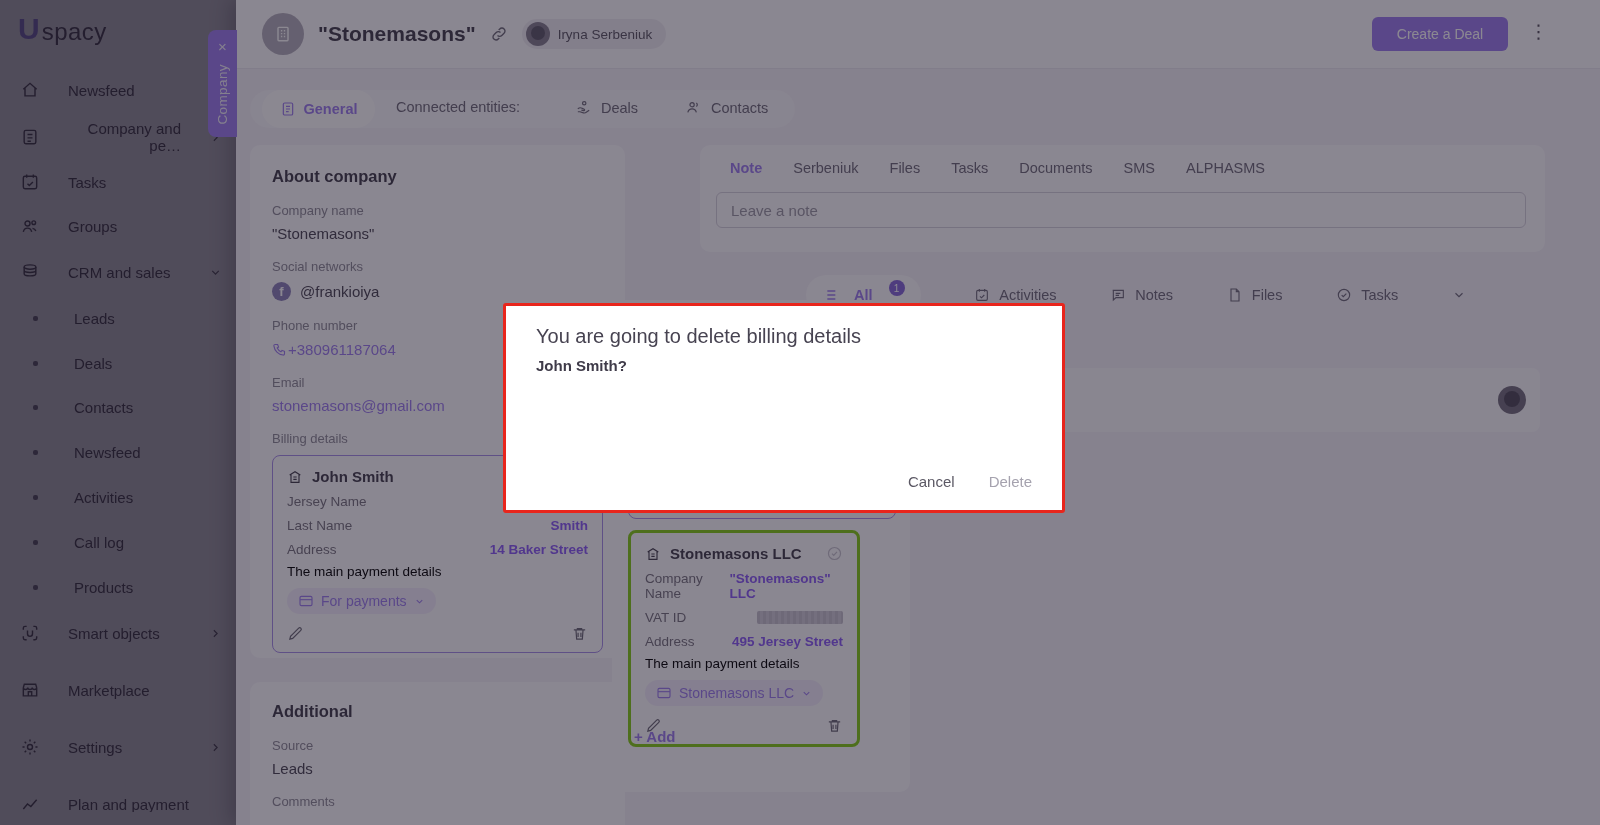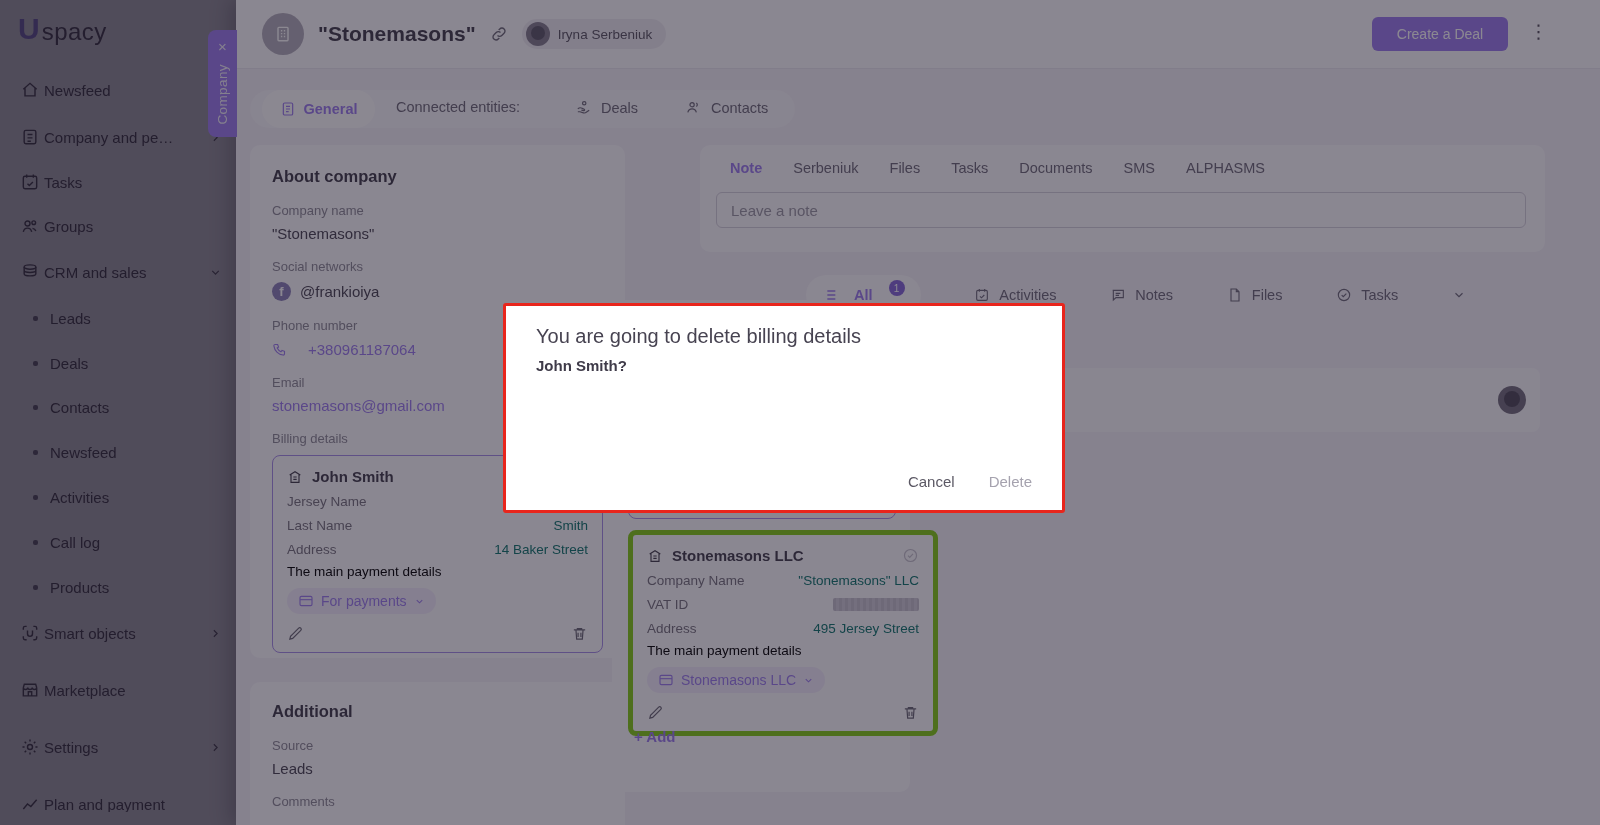--- a/index.html
+++ b/index.html
@@ -6,22 +6,22 @@
   .stage{position:relative;width:1600px;height:825px;overflow:hidden;
          font-family:"Liberation Sans",sans-serif;background:#efedf4;}
   svg{display:block}
   .ic{flex:0 0 auto;color:inherit}
 
   
   .sidebar{position:absolute;left:0;top:0;width:236px;height:825px;background:#fbfafc;z-index:0;}
   .logo{position:absolute;left:18px;top:14px;display:flex;align-items:flex-end;gap:2px;}
   .logo .mark{font-size:30px;font-weight:700;color:#8a77d8;line-height:1;}
   .logo .word{font-size:24px;font-weight:500;color:#4a4553;letter-spacing:.5px;line-height:1;}
-  .srow{position:absolute;left:20px;right:14px;height:26px;display:flex;align-items:center;gap:4px;
-        color:#47424f;font-size:15px;cursor:pointer;}
+  .srow{position:absolute;left:20px;right:14px;height:26px;display:flex;align-items:center;gap:28px;
+        color:#47424f;font-size:15px;cursor:pointer;text-align:right;}
   .srow .chev{margin-left:auto;color:#5a5563;}
   .srow.sub{left:24px;}
   .dotwrap{width:22px;display:flex;justify-content:center;}
   .dot{width:5px;height:5px;border-radius:2px;background:#6d6878;}
   .srow.cut{overflow:hidden;height:16px;}
 
   .sidebar-backdrop{position:absolute;left:0;top:0;width:236px;height:825px;
         background:rgba(24,18,35,0.5);z-index:1;}
 
   
@@ -47,28 +47,28 @@
 
   .card{position:absolute;background:#fdfcfe;border-radius:10px;}
   .card-inner{padding:22px;}
   .chead{font-size:16.5px;font-weight:700;color:#413d4b;}
   .flabel{font-size:13px;color:#8d8a97;margin-top:17px;}
   .fvalue{font-size:15px;color:#4a4654;margin-top:7px;}
   .fvalue.purple{color:#9c7dee;}
   .sorow{display:flex;align-items:center;gap:9px;margin-top:8px;}
   .fb{width:19px;height:19px;border-radius:50%;background:#8a80b8;color:#fdfcfe;font-size:13px;font-weight:700;
       display:flex;align-items:center;justify-content:center;}
-  .phrow{display:flex;align-items:center;gap:21px;margin-top:8px;color:#9c7dee;font-size:15px;}
+  .phrow{display:flex;align-items:center;gap:1px;margin-top:8px;color:#9c7dee;font-size:15px;}
 
   .bcard{border:1px solid #a78ee8;border-radius:8px;padding:12px 14px 10px;margin-top:9px;}
   .bhead{display:flex;align-items:center;gap:9px;color:#433f4d;font-size:15px;font-weight:700;}
   .bhead .okc{margin-left:auto;color:#c6c3ce;}
   .brow{display:flex;justify-content:space-between;align-items:center;margin-top:9px;font-size:13.5px;}
   .brow .bl{color:#77737f;}
-  .brow .bv{color:#0f766e;}
+  .brow .bv{color:#8b5cf6;font-weight:bold;}
   .redacted{width:86px;height:13px;background:#c9c6d2;border-radius:2px;
       background-image:repeating-linear-gradient(90deg,#c4c1cd 0 3px,#d0cdd8 3px 6px);}
   .pmlabel{margin-top:7px;font-size:13.5px;color:#000000;}
   .chip{display:inline-flex;align-items:center;gap:7px;margin-top:9px;height:26px;padding:0 11px;border-radius:14px;
       background:#f2edfc;color:#9c7dee;font-size:14px;cursor:pointer;}
   .bfoot{display:flex;justify-content:space-between;align-items:center;margin-top:11px;color:#6b6876;}
   .bfoot .tool{cursor:pointer;}
 
   .ntabs{position:absolute;left:494px;top:160px;display:flex;gap:31px;font-size:14.5px;color:#6f6b7a;}
   .ntabs .on{color:#9c7dee;font-weight:700;}
@@ -83,21 +83,21 @@
       color:#9c7dee;font-weight:700;cursor:pointer;}
   .badge{width:16px;height:16px;border-radius:50%;background:#8466d8;color:#fff;font-size:10px;font-weight:400;
       display:flex;align-items:center;justify-content:center;transform:translateY(-7px);}
 
   .feed-row{position:absolute;left:480px;top:368px;width:824px;height:64px;background:#fbfafd;border-radius:8px;}
   .feed-ava{position:absolute;right:14px;top:18px;width:28px;height:28px;border-radius:50%;background:#746f7e;overflow:hidden;}
   .feed-ava:after{content:"";position:absolute;left:6px;top:5px;width:16px;height:16px;border-radius:50%;background:#4e4959;}
 
   .bpanel{position:absolute;left:376px;top:300px;width:298px;height:492px;background:#fdfcfe;border-radius:10px;}
   .partial-card{position:absolute;left:16px;top:120px;width:266px;height:97px;border:1px solid #a78ee8;border-radius:8px;}
-  .llc-card{position:absolute;left:16px;top:230px;width:310px;border:5px solid #84cc16;border-radius:8px;
+  .llc-card{position:absolute;left:16px;top:230px;width:232px;border:3px solid #84cc16;border-radius:8px;
       padding:12px 14px 10px;box-sizing:border-box;background:#fdfcfe;}
   .add-link{position:absolute;left:22px;top:428px;color:#9c7dee;font-size:15px;font-weight:700;cursor:pointer;}
 
   
   .drawer-tab{position:absolute;left:208px;top:30px;width:29px;height:107px;background:#9c7dee;
       border-radius:8px 0 0 8px;z-index:3;display:flex;flex-direction:column;align-items:center;cursor:pointer;}
   .drawer-tab .x{color:#f1eef8;font-size:15px;margin-top:8px;cursor:pointer;}
   .drawer-tab .vlabel{writing-mode:vertical-rl;transform:rotate(180deg);color:#f1eef8;font-size:13.5px;
       letter-spacing:.4px;margin-top:9px;}
 

